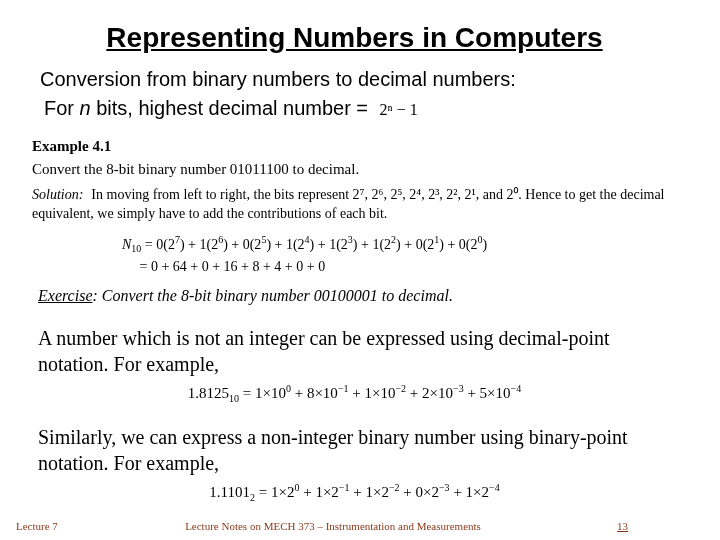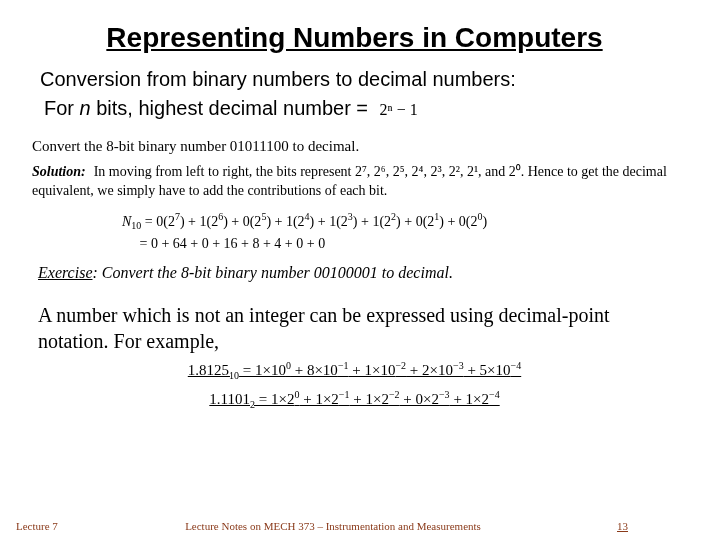--- a/index.html
+++ b/index.html
@@ -38,21 +38,21 @@
   .formula-line .n { font-style: italic; }
   .formula-line .math { font-family: "Times New Roman", serif; font-size: 16px; margin-left: 6px; }
   .example-block {
     font-family: "Times New Roman", serif;
     font-size: 15px;
     margin: 0 2px 0 2px;
   }
   .ex-title { font-weight: bold; margin-bottom: 6px; font-size: 15px; }
   .ex-prompt { margin-bottom: 8px; }
   .ex-solution { font-size: 14px; line-height: 1.35; margin-bottom: 8px; }
-  .ex-solution .sol-label { font-style: italic; font-weight: bold; margin-right: 8px; }
+  .ex-solution .sol-label { font-style: italic; font-weight: normal; margin-right: 8px; }
   .eqblock {
     font-family: "Times New Roman", serif;
     font-size: 14px;
     margin-left: 90px;
     line-height: 1.5;
     margin-bottom: 10px;
   }
   .eqblock .nlabel { font-style: italic; }
   .eqblock sub { font-size: 10px; }
   .eqblock sup { font-size: 10px; }
@@ -67,21 +67,20 @@
     font-family: "Times New Roman", serif;
     font-size: 20px;
     line-height: 1.3;
     margin: 20px 0 6px 8px;
   }
   .eq-center {
     font-family: "Times New Roman", serif;
     font-size: 15px;
     text-align: center;
     margin: 4px 0 8px 0;
-    text-decoration: underline;
   }
   .eq-center sup { font-size: 10px; }
   .eq-center sub { font-size: 10px; }
   .footer {
     position: absolute;
     bottom: 8px;
     left: 0;
     width: 648px;
     font-family: "Times New Roman", serif;
     font-size: 11px;
@@ -98,40 +97,42 @@
 
   <h1>Representing Numbers in Computers</h1>
 
   <p class="intro">Conversion from binary numbers to decimal numbers:</p>
 
   <p class="formula-line">
     <span>For </span><span class="n">n</span><span> bits, highest decimal number = </span><span class="math">2ⁿ − 1</span>
   </p>
 
   <div class="example-block">
+    <p class="ex-title">Example 4.1</p>
     <p class="ex-prompt">Convert the 8-bit binary number 01011100 to decimal.</p>
     <p class="ex-solution">
       <span class="sol-label">Solution:</span><span>In moving from left to right, the bits represent 2⁷, 2⁶, 2⁵, 2⁴, 2³, 2², 2¹, and 2⁰. Hence to get the decimal equivalent, we simply have to add the contributions of each bit.</span>
     </p>
     <div class="eqblock">
       <div><span class="nlabel">N</span><sub>10</sub> = 0(2<sup>7</sup>) + 1(2<sup>6</sup>) + 0(2<sup>5</sup>) + 1(2<sup>4</sup>) + 1(2<sup>3</sup>) + 1(2<sup>2</sup>) + 0(2<sup>1</sup>) + 0(2<sup>0</sup>)</div>
       <div>&nbsp;&nbsp;&nbsp;&nbsp;&nbsp;= 0 + 64 + 0 + 16 + 8 + 4 + 0 + 0</div>
     </div>
   </div>
 
   <p class="exercise">
     <span class="ul">Exercise</span><span>: Convert the 8-bit binary number 00100001 to decimal.</span>
   </p>
 
   <p class="body-text">A number which is not an integer can be expressed using decimal-point notation. For example,</p>
 
   <p class="eq-center">
     1.8125<sub>10</sub> = 1×10<sup>0</sup> + 8×10<sup>−1</sup> + 1×10<sup>−2</sup> + 2×10<sup>−3</sup> + 5×10<sup>−4</sup>
   </p>
 
+  <p class="body-text">Similarly, we can express a non-integer binary number using binary-point notation. For example,</p>
 
   <p class="eq-center">
     1.1101<sub>2</sub> = 1×2<sup>0</sup> + 1×2<sup>−1</sup> + 1×2<sup>−2</sup> + 0×2<sup>−3</sup> + 1×2<sup>−4</sup>
   </p>
 
 </div>
 
 <div class="footer">
   <span class="left">Lecture 7</span>
   <div class="center">Lecture Notes on MECH 373 – Instrumentation and Measurements</div>

